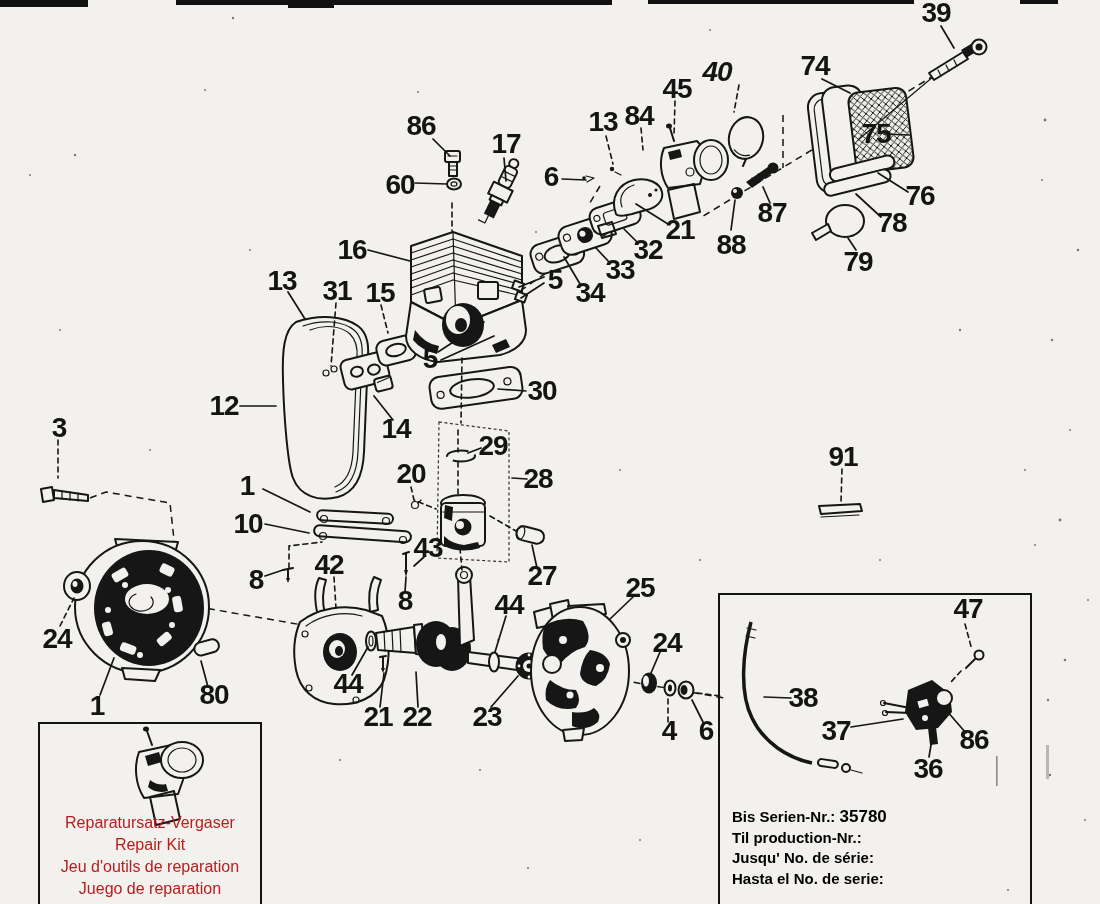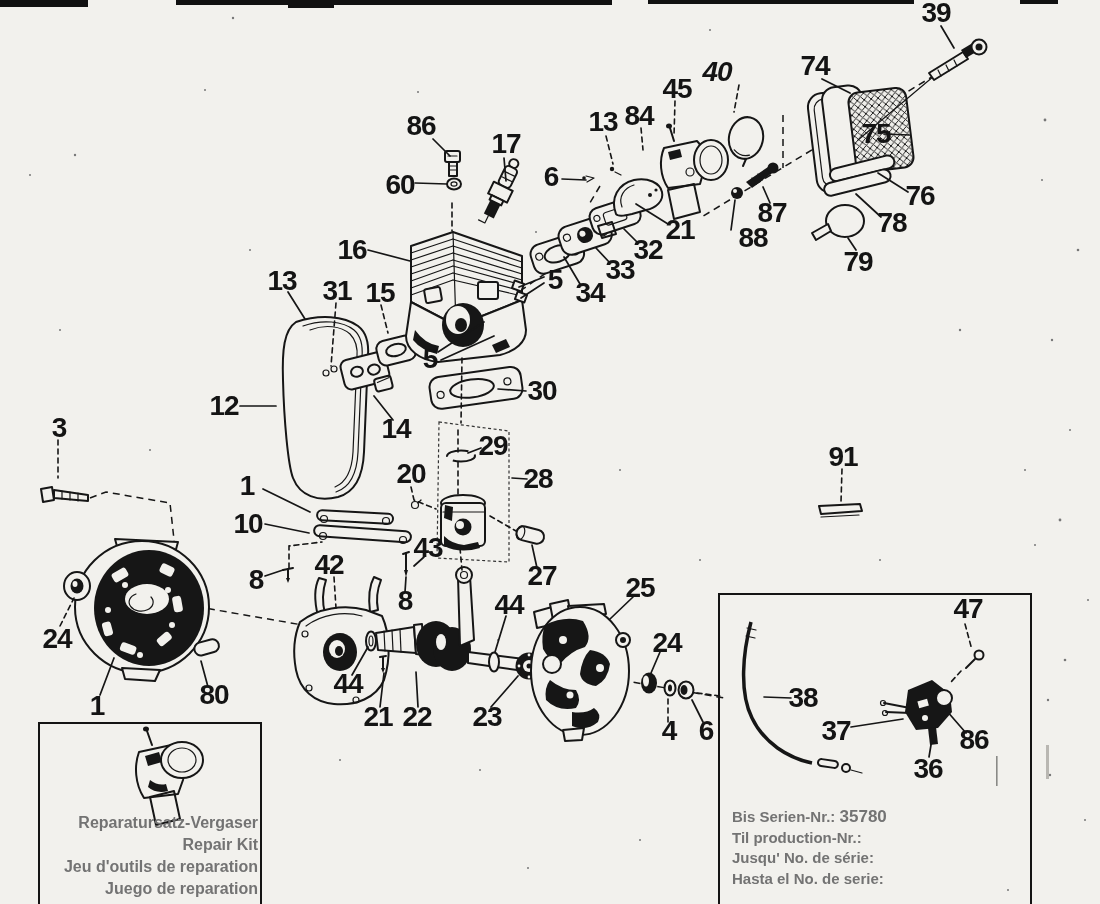--- a/index.html
+++ b/index.html
@@ -7,24 +7,24 @@
         background:#f2f1ed;font-family:"Liberation Sans",sans-serif;}
   #art{position:absolute;left:0;top:0;}
   .ln{fill:none;stroke:#161616;stroke-width:2;stroke-linecap:round;stroke-linejoin:round;}
   .pp{fill:#f2f1ed;}
   .bk{fill:#161616;stroke:none;}
   .thin{stroke-width:1.2;}
   .callout{position:absolute;transform:translate(-50%,-50%);
            font-weight:bold;font-size:28px;letter-spacing:-1px;color:#141414;
            white-space:nowrap;}
   .box{position:absolute;border:2.5px solid #141414;}
-  .rk-text{position:absolute;left:2px;right:2px;top:88px;text-align:right;
-           font-weight:bold;font-size:16px;line-height:22px;color:#737373;}
+  .rk-text{position:absolute;left:2px;right:2px;top:88px;text-align:center;
+           font-weight:normal;font-size:16px;line-height:22px;color:#b91c1c;}
   .sn-text{position:absolute;left:12px;top:212px;font-weight:bold;font-size:15px;
-           line-height:20.5px;color:#737373;}
+           line-height:20.5px;color:#000000;}
   .sn-text .val{font-size:17px;}
 </style>
 </head>
 <body>
 
 <div class="page" style="background: rgb(242, 241, 237);">
 
 <svg id="art" width="1100" height="904" viewBox="0 0 1100 904">
   <defs>
     <pattern id="xh" width="7" height="7" patternUnits="userSpaceOnUse">
@@ -487,21 +487,21 @@
       <span class="callout" style="left: 603px; top: 122px;">13</span>
       <span class="callout" style="left: 639px; top: 116px;">84</span>
       <span class="callout" style="left: 677px; top: 89px;">45</span>
       <span class="callout" style="left: 717px; top: 72px; font-style: italic;">40</span>
       <span class="callout" style="left: 815px; top: 66px;">74</span>
       <span class="callout" style="left: 936px; top: 13px;">39</span>
       <span class="callout" style="left: 876px; top: 134px;">75</span>
       <span class="callout" style="left: 920px; top: 196px;">76</span>
       <span class="callout" style="left: 892px; top: 223px;">78</span>
       <span class="callout" style="left: 772px; top: 213px; text-align: right;">87</span>
-      <span class="callout" style="left: 731px; top: 238px; margin-left: 22px;">88</span>
+      <span class="callout" style="left: 731px; top: 245px;">88</span>
       <span class="callout" style="left: 858px; top: 262px;">79</span>
       <span class="callout" style="left: 680px; top: 230px;">21</span>
       <span class="callout" style="left: 648px; top: 250px;">32</span>
       <span class="callout" style="left: 620px; top: 270px;">33</span>
       <span class="callout" style="left: 590px; top: 293px;">34</span>
       <span class="callout" style="left: 352px; top: 250px;">16</span>
       <span class="callout" style="left: 555px; top: 280px;">5</span>
       <span class="callout" style="left: 282px; top: 281px;">13</span>
       <span class="callout" style="left: 337px; top: 291px;">31</span>
       <span class="callout" style="left: 380px; top: 293px;">15</span>

